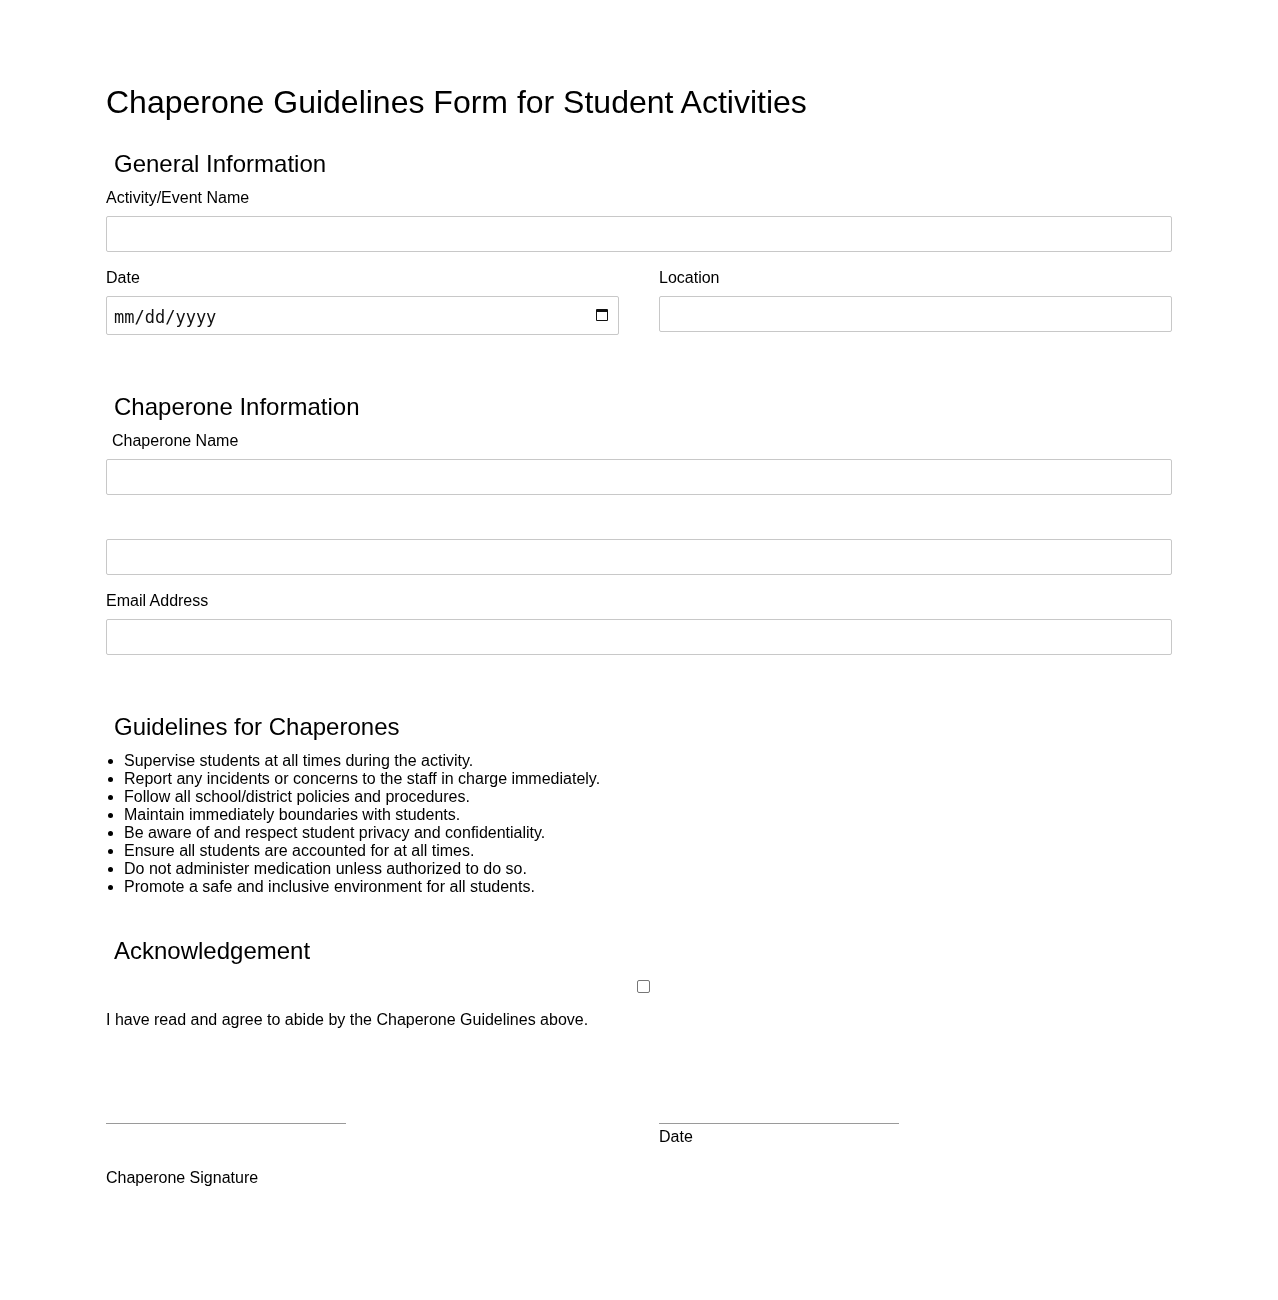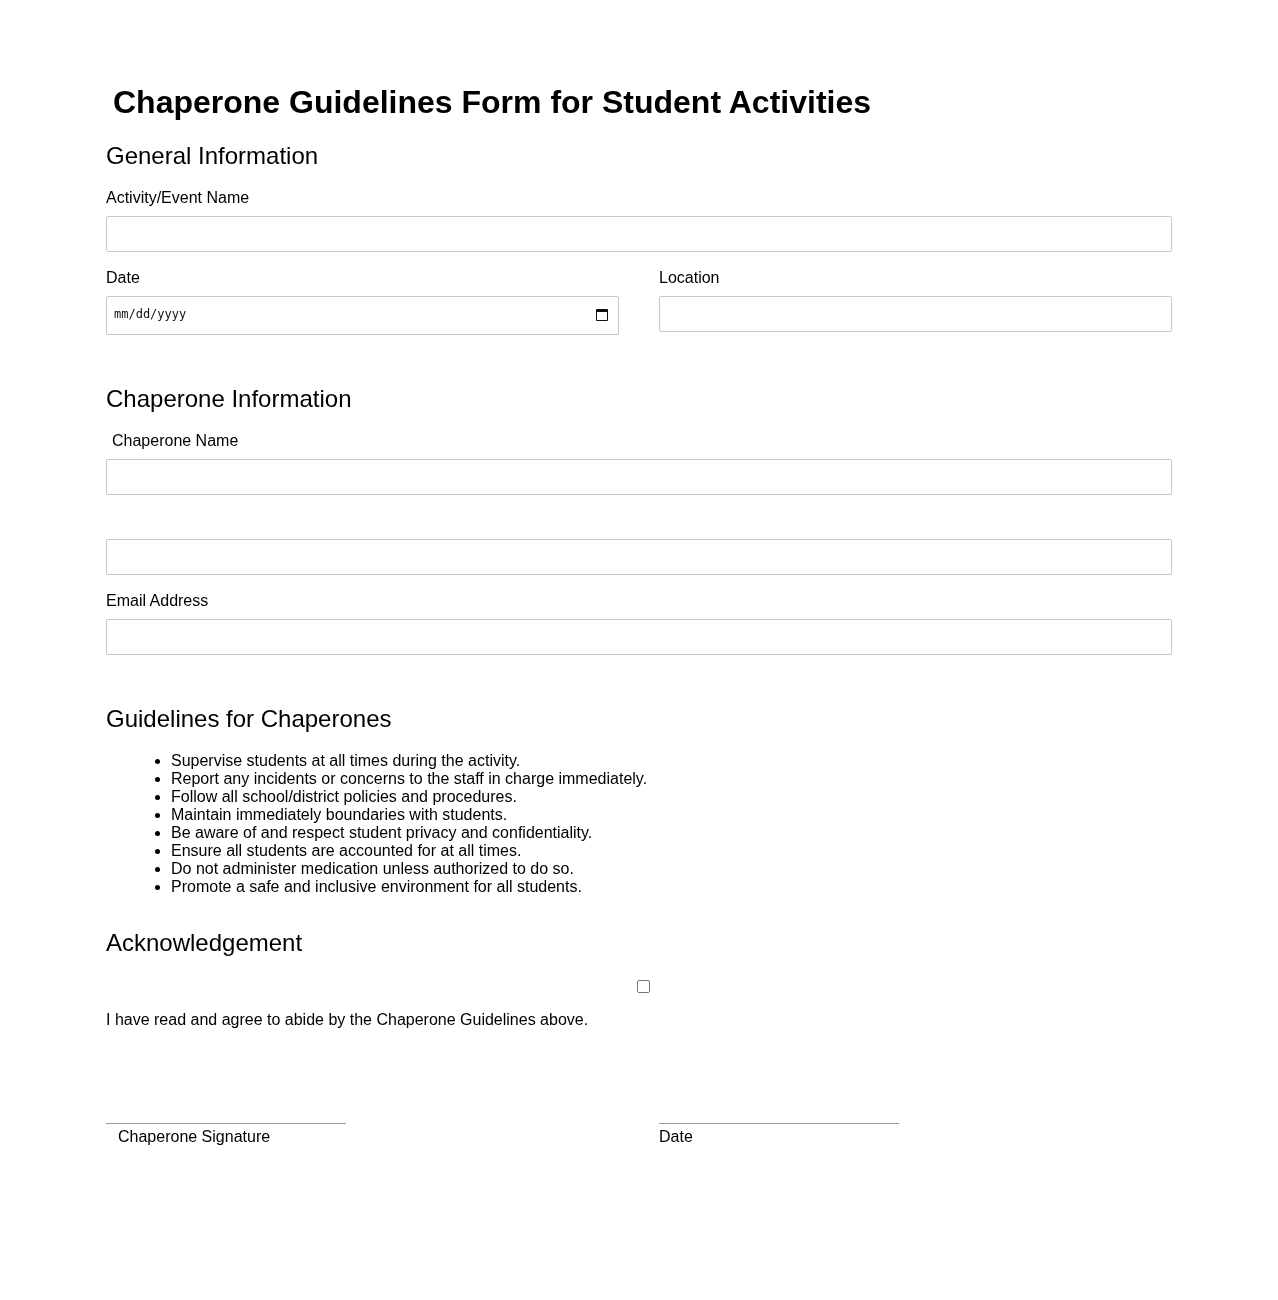--- a/index.html
+++ b/index.html
@@ -1,44 +1,44 @@
 <!DOCTYPE html>
 <html><head>
   <meta charset="utf-8">
   <style>
     html, body { margin: 0; padding: 0; background: #ffffff; }
     body {
       width: 1278px; height: 1300px; position: relative;
       font-family: "Liberation Sans", sans-serif; color: #000;
     }
     .container { position: absolute; left: 106px; top: 0; width: 1066px; }
-    h1 { position: absolute; top: 84px; left: 7px; margin: 0; font-size: 32px; font-weight: bold; line-height: 36px; white-space: nowrap; }
-    h2 { position: absolute; left: 0; margin: 0; font-size: 24px; font-weight: normal; line-height: 28px; white-space: nowrap; }
+    h1 { position: absolute; top: 84px; left: 0; margin: 0; font-size: 32px; font-weight: normal; line-height: 36px; white-space: nowrap; }
+    h2 { position: absolute; left: 0; margin: 8px; font-size: 24px; font-weight: normal; line-height: 28px; white-space: nowrap; }
     label.lbl { position: absolute; font-size: 16px; line-height: 18px; white-space: nowrap; }
     .field {
       position: absolute; box-sizing: border-box; height: 36px;
       border: 1px solid #c8c8c8; border-radius: 2px; background: #fff;
     }
     .datefield {
       position: absolute; box-sizing: border-box; height: 39px; width: 513px;
       border: 1px solid #c8c8c8; border-radius: 2px; background: #fff;
     }
     .date-ph {
       position: absolute; left: 7px; top: 10px;
-      font-family: "DejaVu Sans Mono", monospace; font-size: 12px; color: #111; letter-spacing: 0px;
+      font-family: "DejaVu Sans Mono", monospace; font-size: 17px; color: #111; letter-spacing: 0px;
     }
     .cal-icon {
       position: absolute; right: 10px; top: 12px; width: 12px; height: 12px;
       box-sizing: border-box; border: 1.5px solid #111; border-top-width: 3px; border-radius: 1px;
     }
     ul.guides {
       position: absolute; left: 0; top: 752px; margin: 0; padding: 0 0 0 18px;
       font-size: 16px; line-height: 18px; list-style: disc;
     }
-    ul.guides li { padding-left: 0; margin-left: 47px; }
+    ul.guides li { padding-left: 0; }
     .chk {
       position: absolute; left: 531px; top: 980px; width: 13px; height: 13px;
       box-sizing: border-box; border: 1px solid #767676; border-radius: 2px; background: #fff;
     }
     .agree { position: absolute; left: 0; top: 1011px; font-size: 16px; line-height: 18px; white-space: nowrap; }
     .sigline { position: absolute; top: 1123px; width: 240px; height: 0; border-top: 1px solid #9a9a9a; }
     .siglabel { position: absolute; top: 1128px; font-size: 16px; line-height: 18px; white-space: nowrap; }
   </style>
 </head>
 <body>
@@ -83,17 +83,17 @@
     <li>Do not administer medication unless authorized to do so.</li>
     <li>Promote a safe and inclusive environment for all students.</li>
   </ul>
 
   <h2 style="top:929px;">Acknowledgement</h2>
 
   <div class="chk"></div>
   <div class="agree">I have read and agree to abide by the Chaperone Guidelines above.</div>
 
   <div class="sigline" style="left:0;"></div>
-  <div class="siglabel" style="left:12px;">Chaperone Signature</div>
+  <div class="siglabel" style="left:0;margin-top:41px;">Chaperone Signature</div>
 
   <div class="sigline" style="left:553px;"></div>
   <div class="siglabel" style="left:553px;">Date</div>
 </div>
 
 </body></html>

